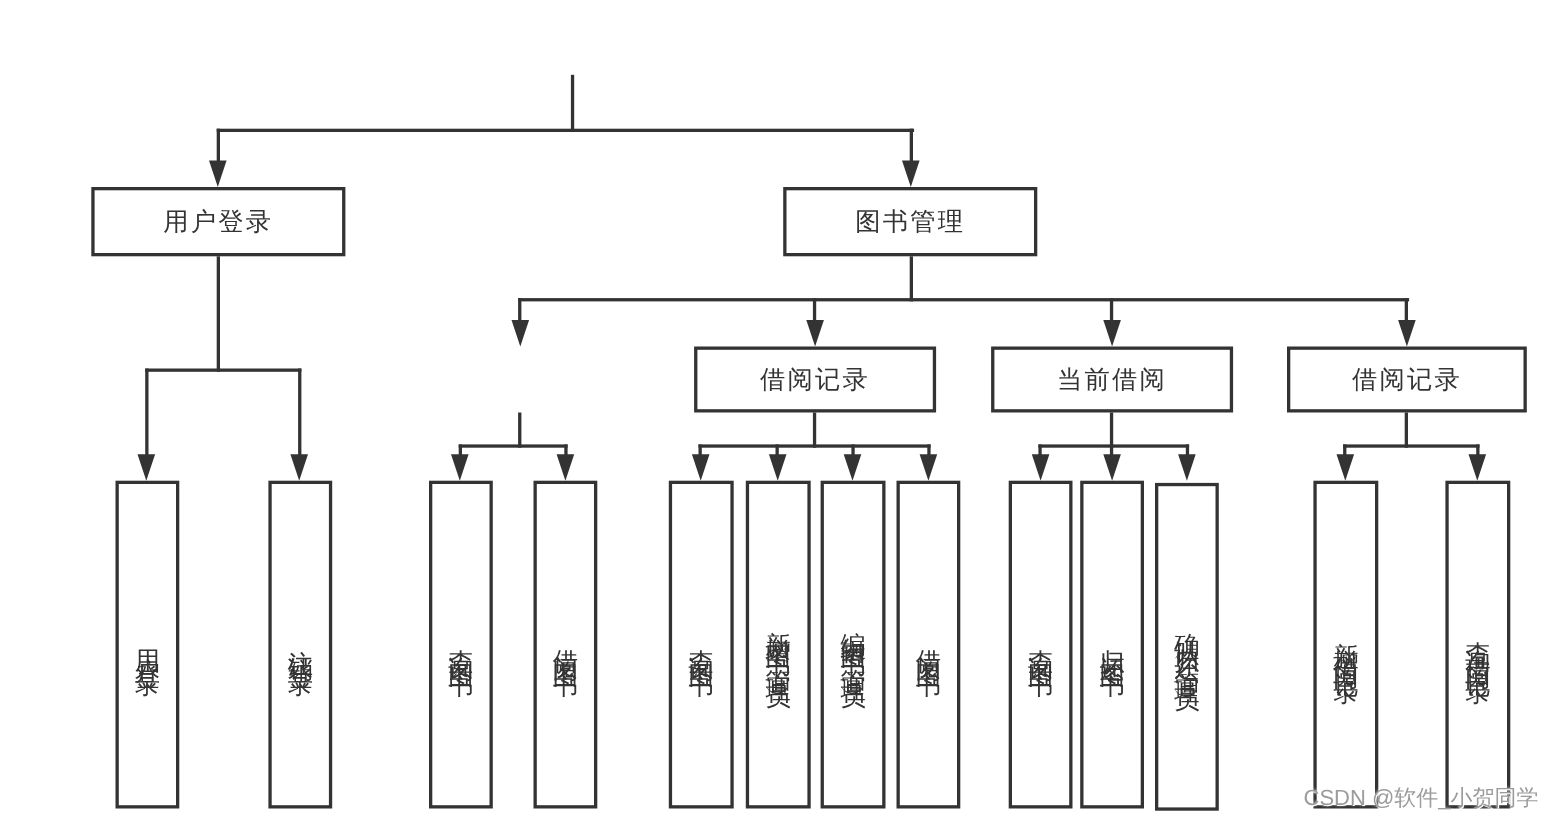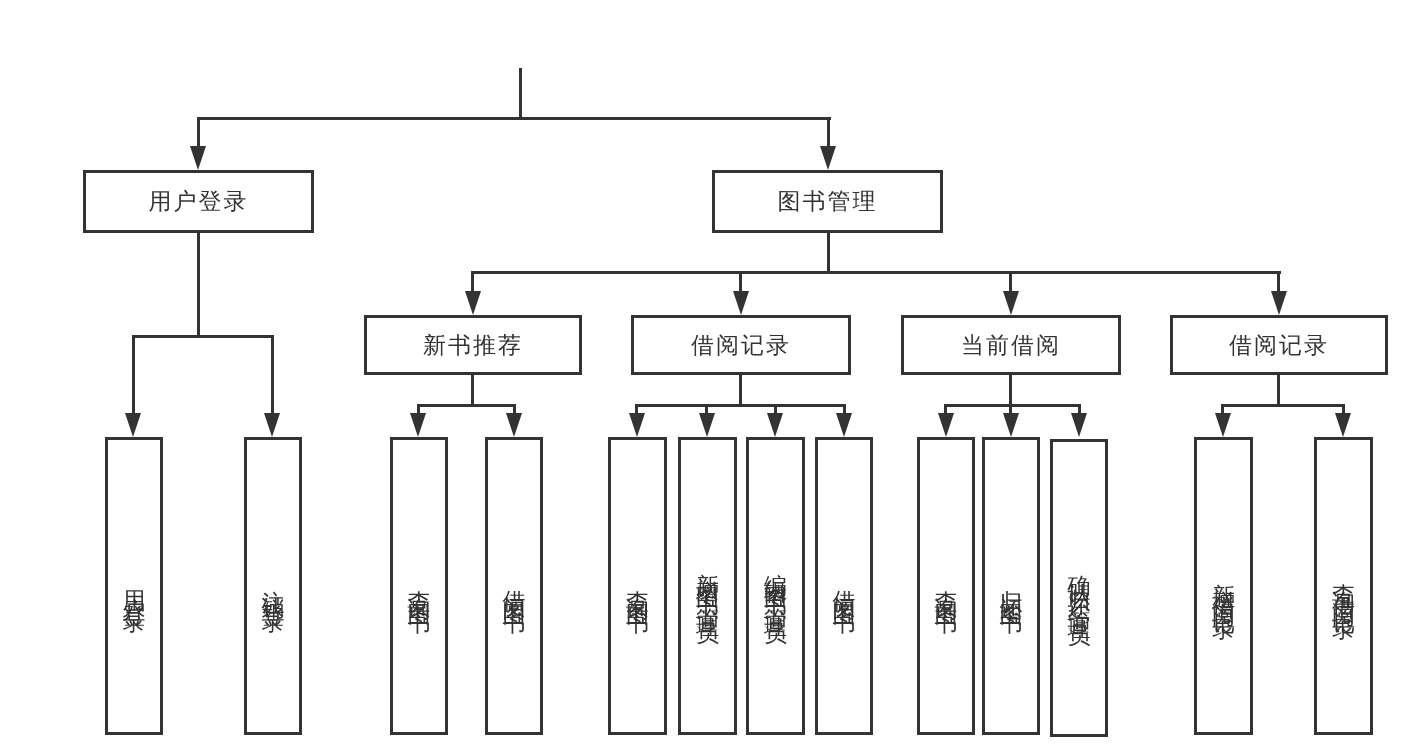--- a/index.html
+++ b/index.html
@@ -64,23 +64,20 @@
   <div class="line" style="left:471px;top:271px;width:810px;height:3px;"></div>
   <div class="line" style="left:471px;top:271px;width:3px;height:22px;"></div>
   <div class="arrow" style="left:465px;top:291px;"></div>
   <div class="line" style="left:739px;top:271px;width:3px;height:22px;"></div>
   <div class="arrow" style="left:733px;top:291px;"></div>
   <div class="line" style="left:1009px;top:271px;width:3px;height:22px;"></div>
   <div class="arrow" style="left:1003px;top:291px;"></div>
   <div class="line" style="left:1277px;top:271px;width:3px;height:22px;"></div>
   <div class="arrow" style="left:1271px;top:291px;"></div>
 
-  <div class="box hbox" style="left:364px;top:315px;width:218px;height:60px;">
-    <span>新书推荐</span>
-  </div>
   <div class="box hbox" style="left:631px;top:315px;width:220px;height:60px;">
     <span>借阅记录</span>
   </div>
   <div class="box hbox" style="left:901px;top:315px;width:220px;height:60px;">
     <span>当前借阅</span>
   </div>
   <div class="box hbox" style="left:1170px;top:315px;width:218px;height:60px;">
     <span>借阅记录</span>
   </div>
 
@@ -155,14 +152,15 @@
     <span class="vt">确认归还（管理员）</span>
   </div>
 
   <div class="box" style="left:1194px;top:437px;width:59px;height:298px;">
     <span class="vt">新增借阅记录</span>
   </div>
   <div class="box" style="left:1314px;top:437px;width:59px;height:298px;">
     <span class="vt">查询借阅记录</span>
   </div>
 
+  <div class="watermark">CSDN @软件_小贺同学</div>
 
 </div>
 
 </body></html>

